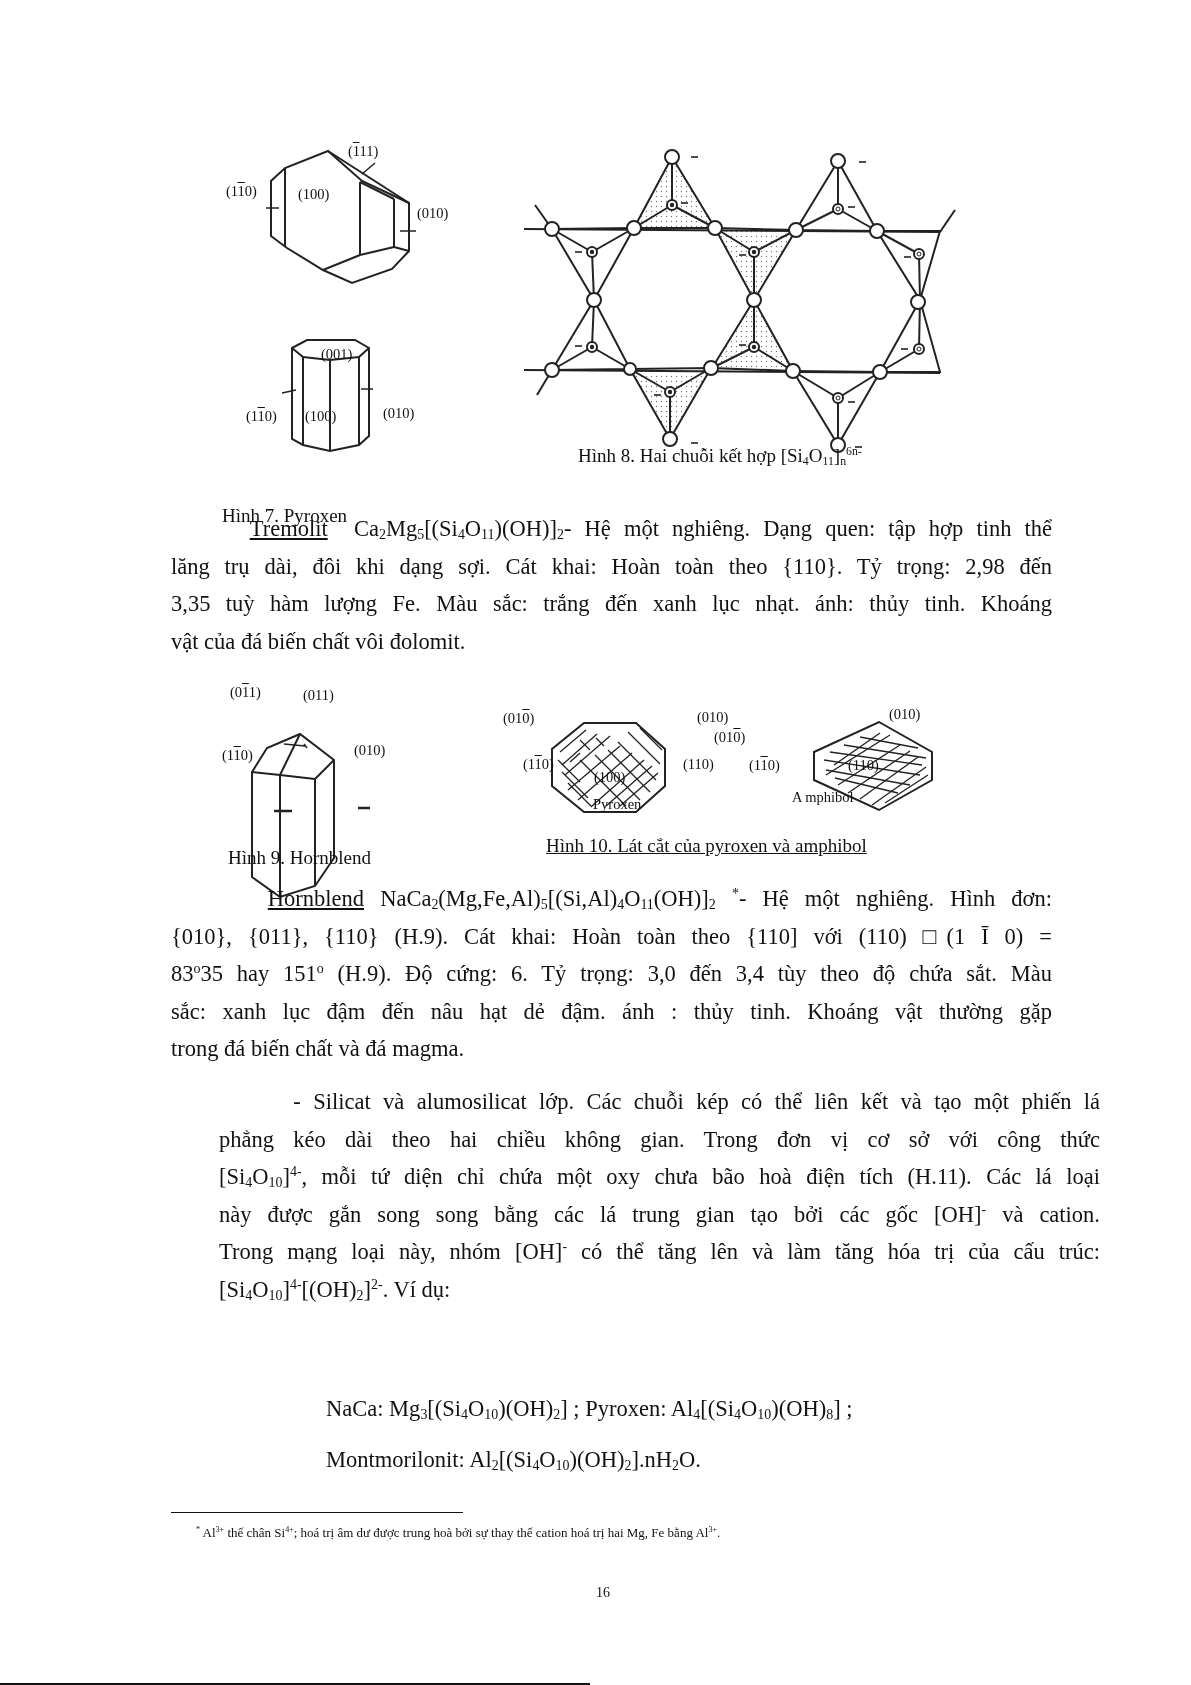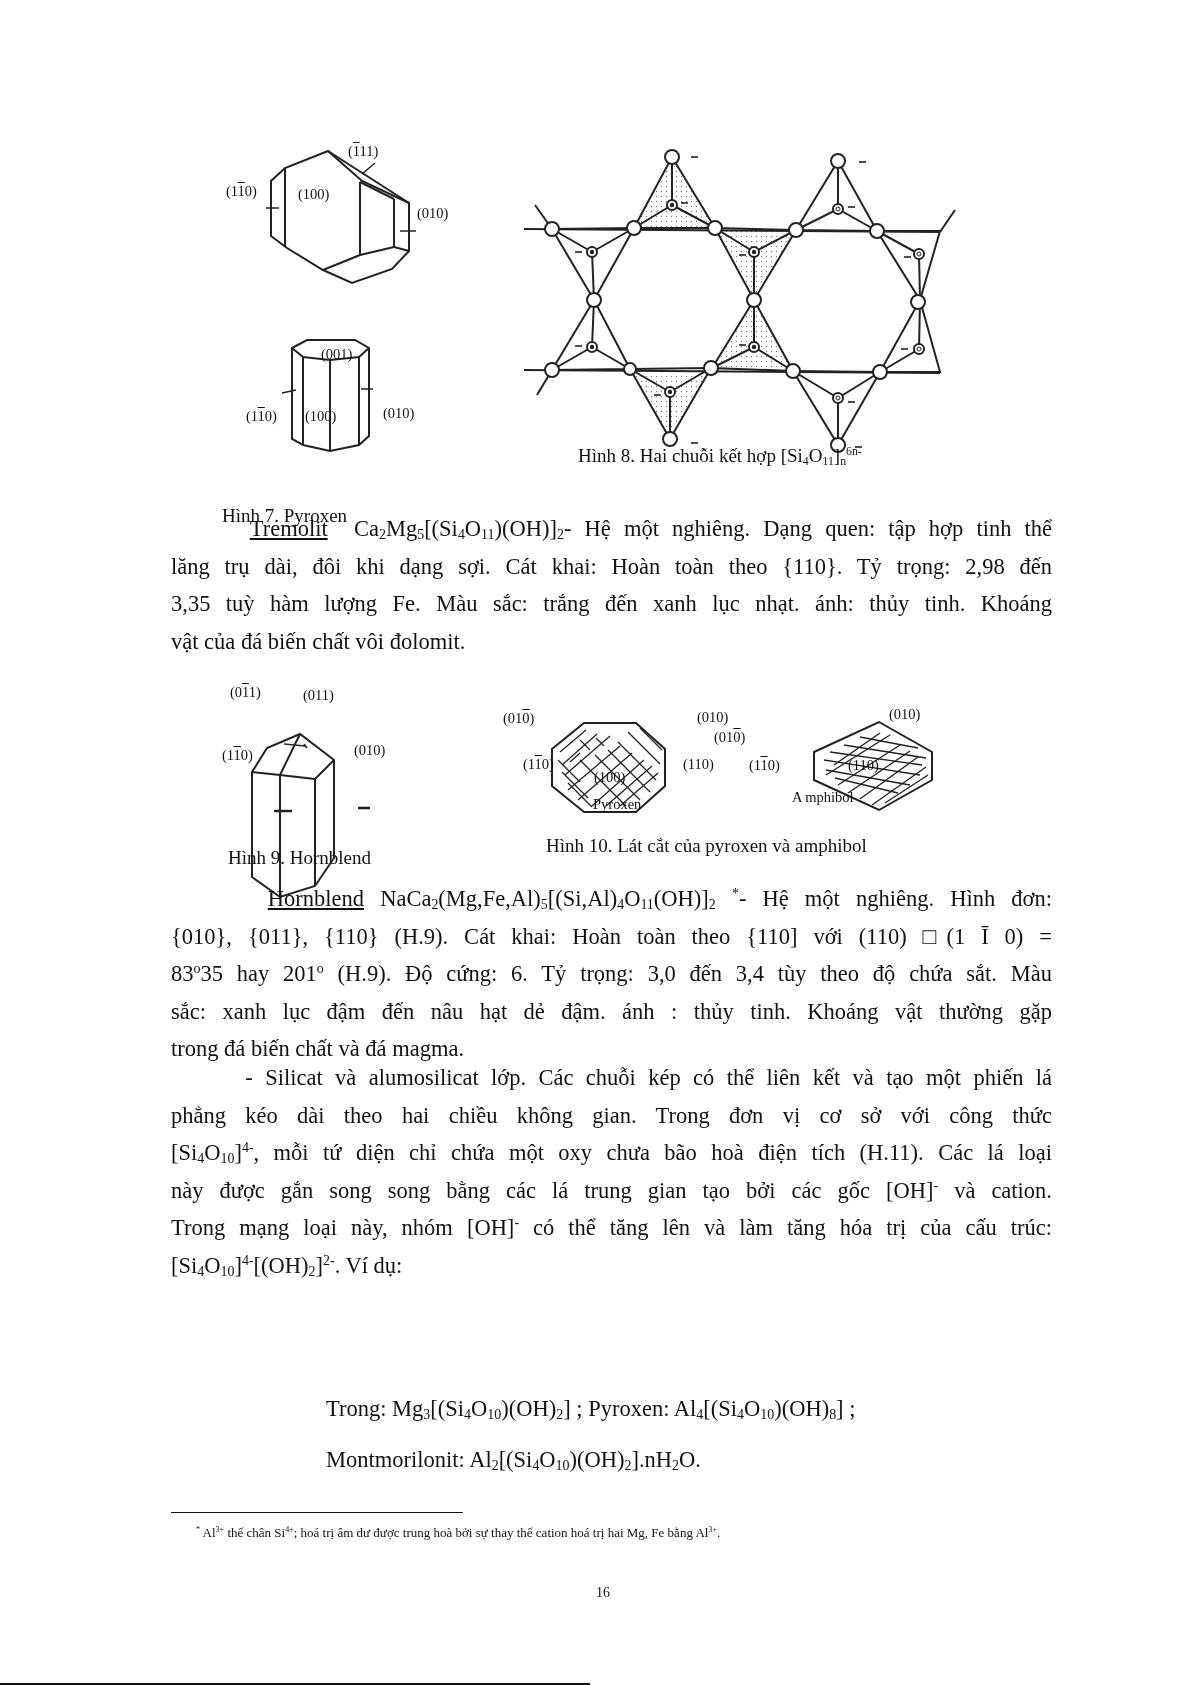--- a/index.html
+++ b/index.html
@@ -287,40 +287,40 @@
         <line x1="34" y1="50" x2="80" y2="18"></line>
       <line x1="85" y1="88" x2="128" y2="60"></line>
     </g>
   </svg>
   <div class="lbl" style="left:889px;top:706px;">(010)</div>
   <div class="lbl" style="left:714px;top:729px;"><span>(01</span><span class="ob">0</span><span>)</span></div>
   <div class="lbl" style="left:749px;top:757px;"><span>(1</span><span class="ob">1</span><span>0)</span></div>
   <div class="lbl" style="left:848px;top:757px;">(110)</div>
   <div class="lbl" style="left:792px;top:789px;">A mphibol</div>
 
-  <div class="cap" style="left:546px;top:835px;">Hình 10. Lát cắt của pyroxen và amphibol</div>
+  <div class="cap" style="left:546px;top:835px;text-decoration:underline;">Hình 10. Lát cắt của pyroxen và amphibol</div>
 </div>
 
 <div class="para" style="top:880px;">
   <span class="line">&nbsp;&nbsp;&nbsp;&nbsp;&nbsp;&nbsp;<span class="u">Hornblend</span> <span><span>NaCa</span><sub>2</sub><span>(Mg,Fe,Al)</span><sub>5</sub><span>[(Si,Al)</span><sub>4</sub><span>O</span><sub>11</sub><span>(OH)]</span><sub>2</sub></span> <sup>*</sup><span>- Hệ một nghiêng. Hình đơn:</span></span>
   <span class="line">{010}, {011}, {110} (H.9). Cát khai: Hoàn toàn theo {110] với (110) □(1 Ī 0) =</span>
-  <span class="line"><span>83</span><sup>o</sup><span>35 hay 201</span><sup>o</sup><span> (H.9). Độ cứng: 6. Tỷ trọng: 3,0 đến 3,4 tùy theo độ chứa sắt. Màu</span></span>
+  <span class="line"><span>83</span><sup>o</sup><span>35 hay 151</span><sup>o</sup><span> (H.9). Độ cứng: 6. Tỷ trọng: 3,0 đến 3,4 tùy theo độ chứa sắt. Màu</span></span>
   <span class="line">sắc: xanh lục đậm đến nâu hạt dẻ đậm. ánh : thủy tinh. Khoáng vật thường gặp</span>
   <span class="line last">trong đá biến chất và đá magma.</span>
 </div>
 
-<div class="para" style="top:1059px;">
+<div class="para" style="top:1083px;margin-left:48px;">
   <span class="line">&nbsp;&nbsp;&nbsp;&nbsp;&nbsp;&nbsp;<span>- Silicat và alumosilicat lớp. Các chuỗi kép có thể liên kết và tạo một phiến lá</span></span>
   <span class="line">phẳng kéo dài theo hai chiều không gian. Trong đơn vị cơ sở với công thức</span>
   <span class="line"><span>[Si</span><sub>4</sub><span>O</span><sub>10</sub><span>]</span><sup>4-</sup><span>, mỗi tứ diện chỉ chứa một oxy chưa bão hoà điện tích (H.11). Các lá loại</span></span>
   <span class="line"><span>này được gắn song song bằng các lá trung gian tạo bởi các gốc [OH]</span><sup>-</sup><span> và cation.</span></span>
   <span class="line"><span>Trong mạng loại này, nhóm [OH]</span><sup>-</sup><span> có thể tăng lên và làm tăng hóa trị của cấu trúc:</span></span>
   <span class="line last"><span>[Si</span><sub>4</sub><span>O</span><sub>10</sub><span>]</span><sup>4-</sup><span>[(OH)</span><sub>2</sub><span>]</span><sup>2-</sup><span>. Ví dụ:</span></span>
 </div>
 
-<div class="abs" style="left:326px;top:1396px;font-size:22.5px;white-space:nowrap;"><span>Trong: Mg</span><sub>3</sub><span>[(Si</span><sub>4</sub><span>O</span><sub>10</sub><span>)(OH)</span><sub>2</sub><span>] ; Pyroxen: Al</span><sub>4</sub><span>[(Si</span><sub>4</sub><span>O</span><sub>10</sub><span>)(OH)</span><sub>8</sub><span>] ;</span></div>
+<div class="abs" style="left:326px;top:1396px;font-size:22.5px;white-space:nowrap;"><span>NaCa: Mg</span><sub>3</sub><span>[(Si</span><sub>4</sub><span>O</span><sub>10</sub><span>)(OH)</span><sub>2</sub><span>] ; Pyroxen: Al</span><sub>4</sub><span>[(Si</span><sub>4</sub><span>O</span><sub>10</sub><span>)(OH)</span><sub>8</sub><span>] ;</span></div>
 <div class="abs" style="left:326px;top:1447px;font-size:22.5px;white-space:nowrap;"><span>Montmorilonit: Al</span><sub>2</sub><span>[(Si</span><sub>4</sub><span>O</span><sub>10</sub><span>)(OH)</span><sub>2</sub><span>].nH</span><sub>2</sub><span>O.</span></div>
 
 <div class="fn-rule"></div>
 <div class="footnote"><sup>*</sup><span> Al</span><sup>3+</sup><span> thế chân Si</span><sup>4+</sup><span>; hoá trị âm dư được trung hoà bởi sự thay thế cation hoá trị hai Mg, Fe bằng Al</span><sup>3+</sup><span>.</span></div>
 
 <div class="pagenum">16</div>
 <div class="bottom-rule"></div>
 
 </body></html>

